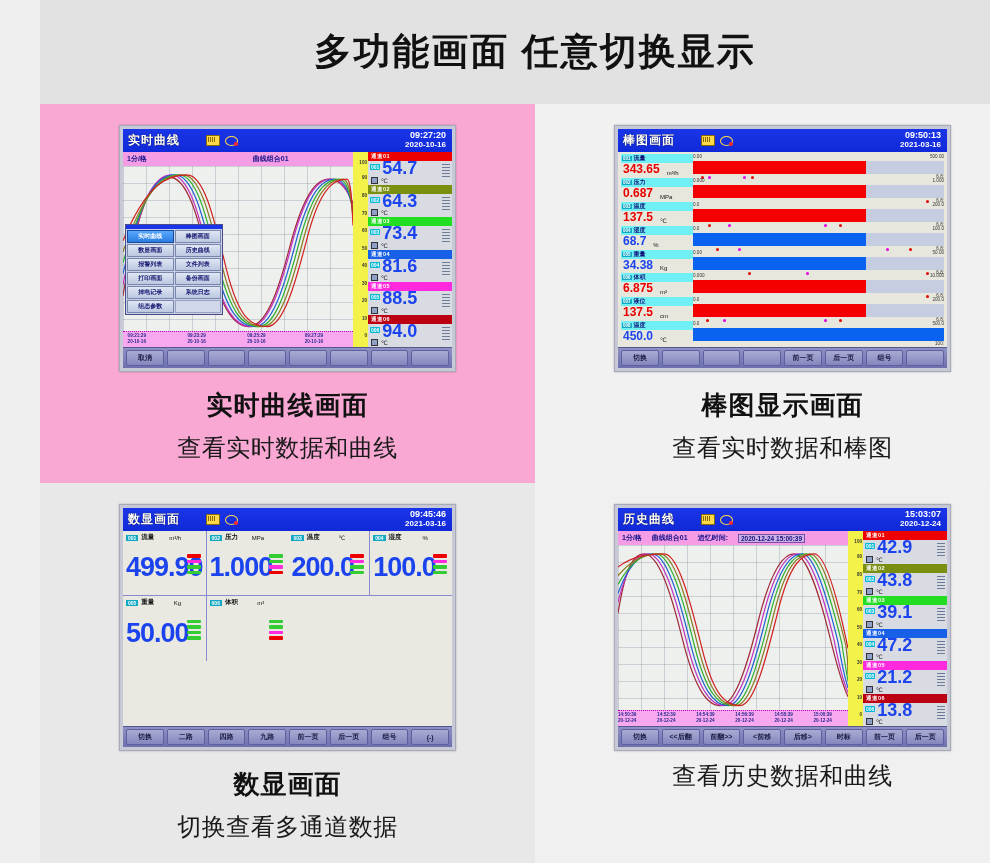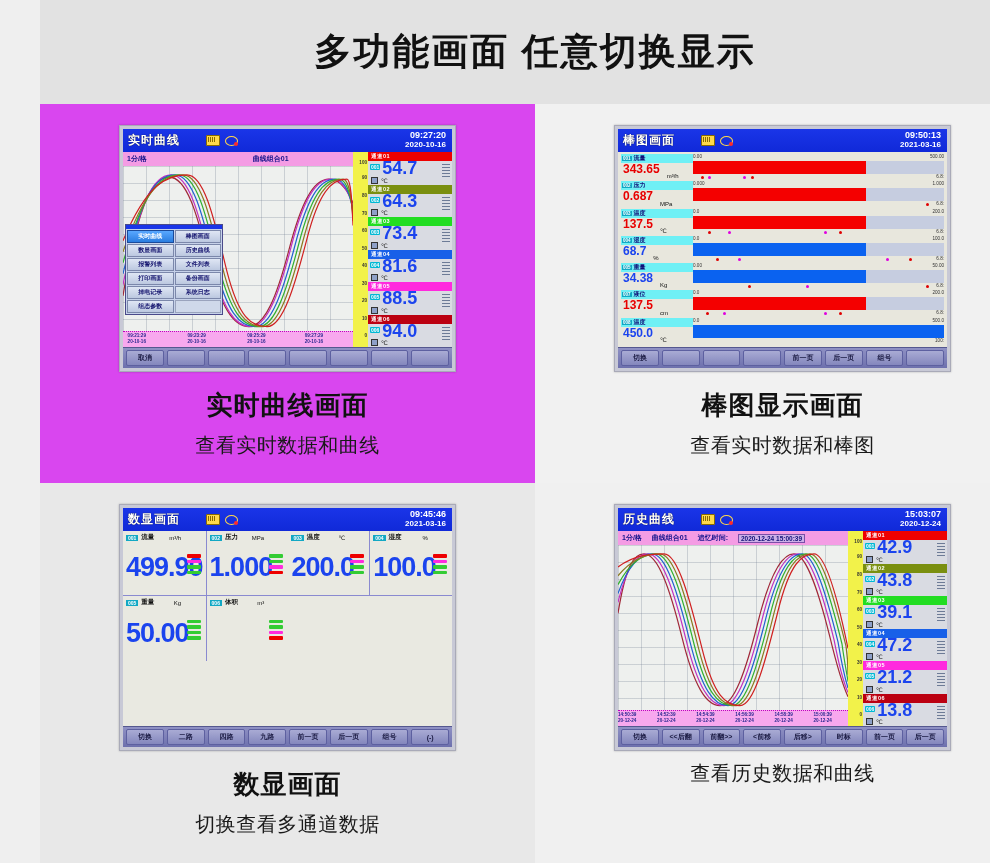--- a/index.html
+++ b/index.html
@@ -31,31 +31,31 @@
     grid-template-columns:495px 495px;
     grid-template-rows:379px 380px;
     width:990px;
   }
   .cell{
     position:relative;
     display:flex;flex-direction:column;align-items:center;
     padding-top:21px;
     box-sizing:border-box;
   }
-  .cell.bg-a{background:#d946ef;}
+  .cell.bg-a{background:#f9a8d4;}
   .cell.bg-b{background:#f1f1f1;}
   .cell.bg-c{background:#e8e8e8;}
   .cell.bg-d{background:#f0f0f0;}
 
   .caption-main{
     font-size:26px;font-weight:bold;color:#111;
     margin-top:16px;letter-spacing:1px;
   }
   .caption-sub{
-    font-size:20px;color:#1a1a1a;margin-top:9px;letter-spacing:0.5px;
+    font-size:24px;color:#1a1a1a;margin-top:9px;letter-spacing:0.5px;
   }
 
   
   .device{
     width:337px;height:247px;
     background:#c8c9d6;
     border:1px solid #a9aab8;
     box-sizing:border-box;
     padding:3px;
     position:relative;
@@ -599,20 +599,43 @@
                 <div class="bar-track">
                     <div class="bar-fill blue" style="width:69%"></div>
                   </div>
                 <span class="bar-unit-r">6.8:</span>
                 <span class="mk r" style="left:22%"></span>
                 <span class="mk m" style="left:45%"></span>
                 <span class="mk r" style="left:93%"></span>
               </div>
             </div>
 
+            <div class="bar-row">
+              <div class="bar-label">
+                <div class="bl-top">
+                  <span class="bl-tag">006</span>
+                  <span>体积</span>
+                </div>
+                <div class="bl-bot">
+                  <span class="bl-num red">6.875</span>
+                  <span class="bl-unit">m³</span>
+                </div>
+              </div>
+              <div class="bar-area">
+                <div class="bar-scale">
+                  <span class="lo">0.000</span>
+                  <span class="hi">10.000</span>
+                </div>
+                <div class="bar-track">
+                    <div class="bar-fill red" style="width:69%"></div>
+                  </div>
+                <span class="bar-unit-r">6.8:</span>
+                <span class="mk r" style="left:93%"></span>
+              </div>
+            </div>
 
             <div class="bar-row">
               <div class="bar-label">
                 <div class="bl-top">
                   <span class="bl-tag">007</span>
                   <span>液位</span>
                 </div>
                 <div class="bl-bot">
                   <span class="bl-num red">137.5</span>
                   <span class="bl-unit">cm</span>

